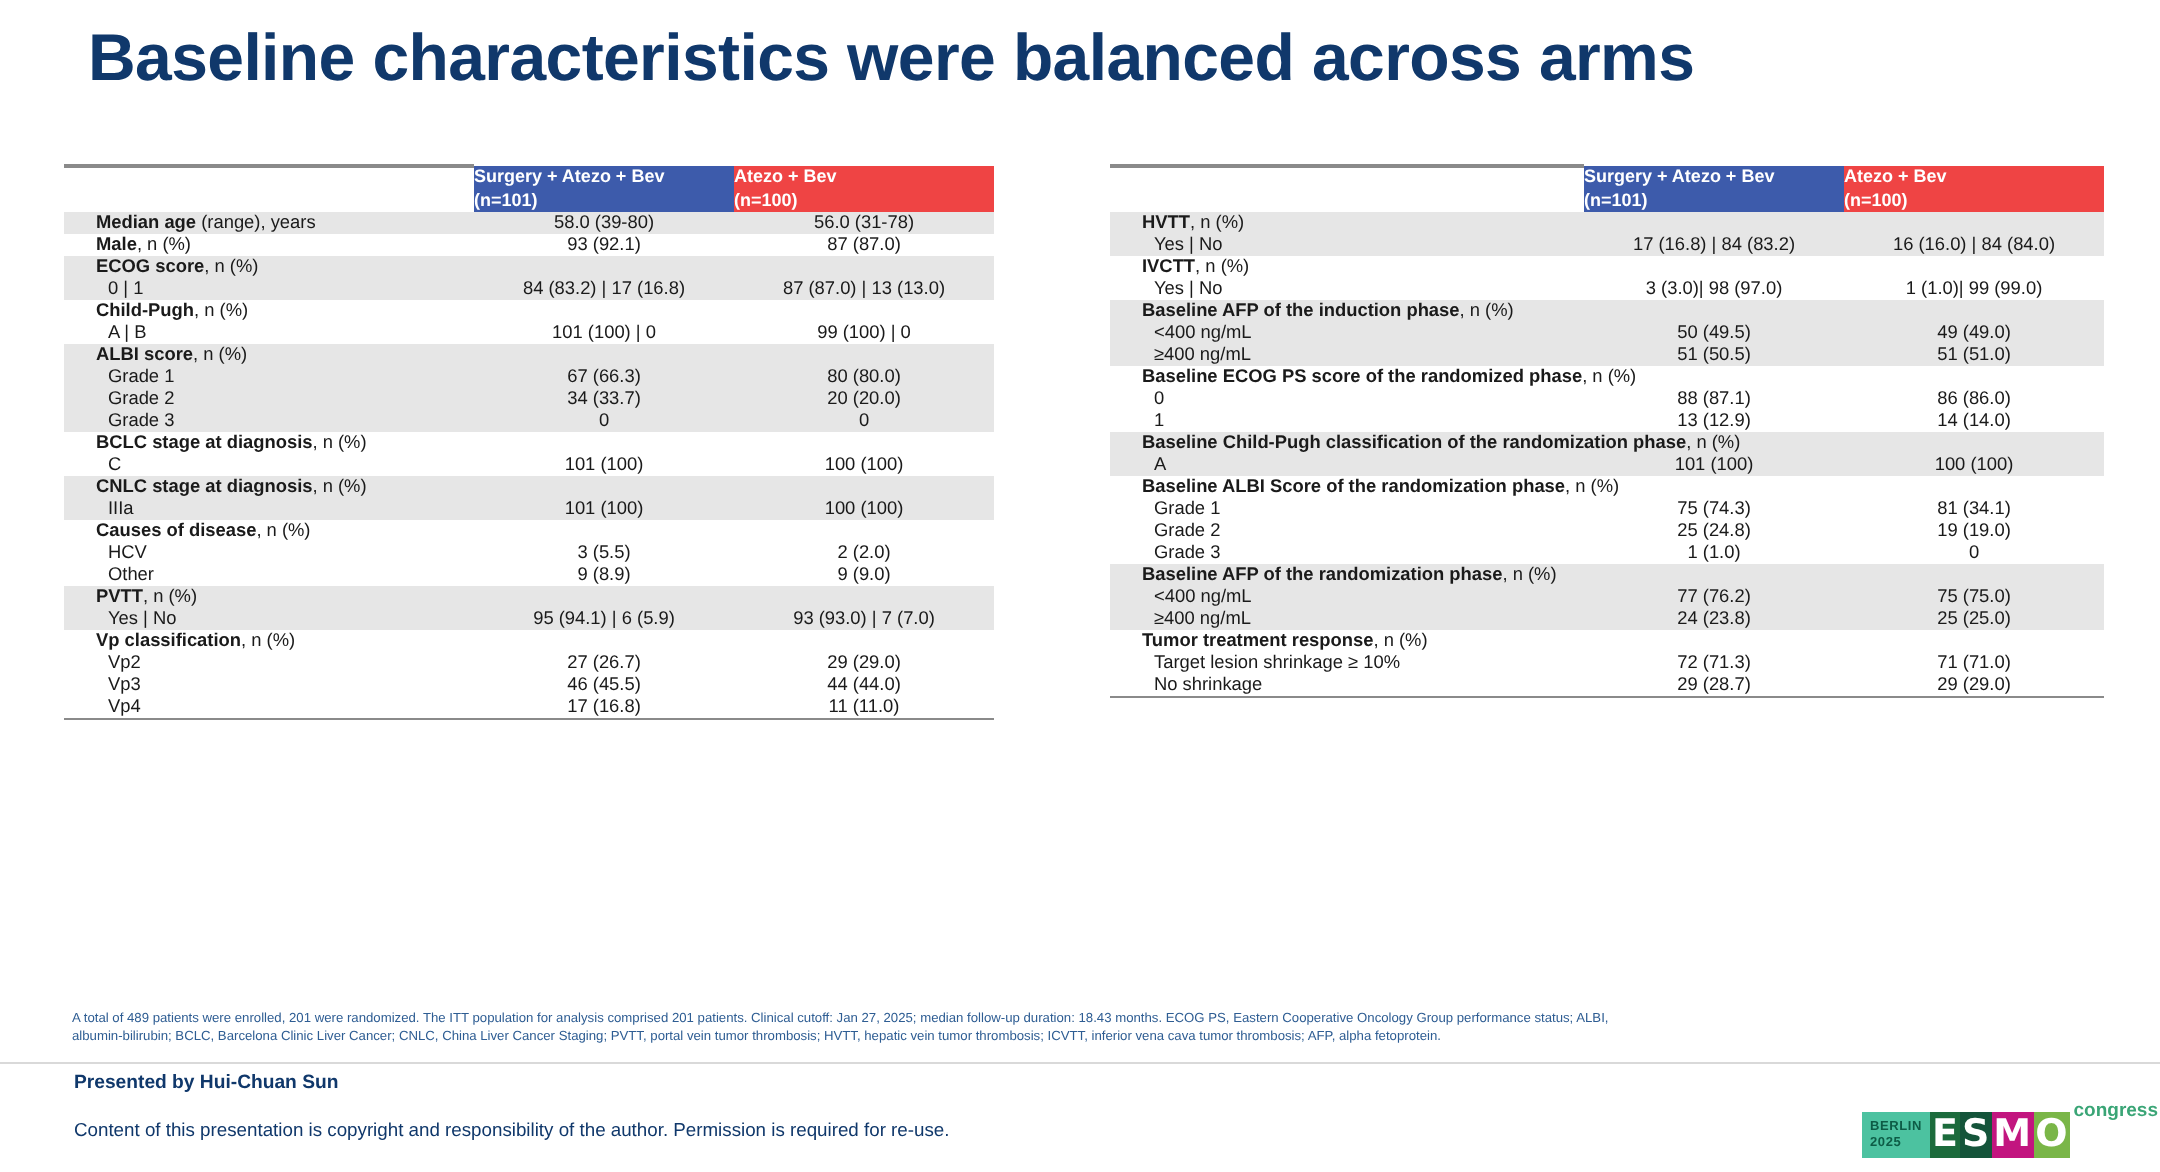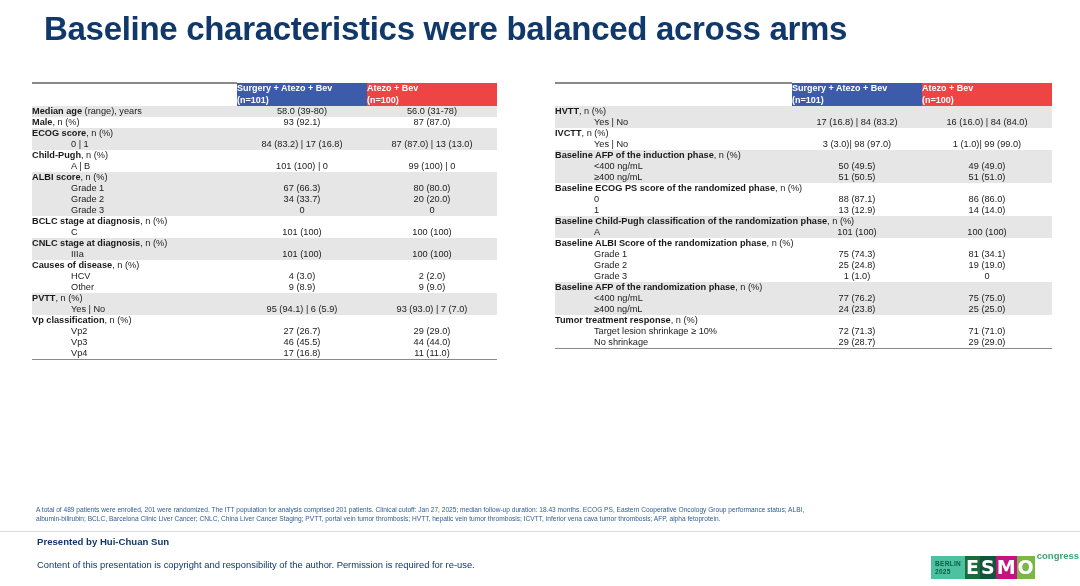--- a/index.html
+++ b/index.html
@@ -47,22 +47,22 @@
   tr.band td { background: #e6e6e6; }
   tr.plain td { background: #ffffff; }
 
   td.lbl {
     font-size: 9.2px;
     color: #1a1a1a;
     padding: 3.3px 0 3.3px 6px;
     white-space: nowrap;
     line-height: 11px;
   }
-  td.lbl.indent { padding-left: 39px; }
-  td.lbl b { font-weight: bold; }
+  td.lbl.indent { padding-left: 22px; }
+  td.lbl b { font-weight: bold; padding-left: 16px; }
   td.val {
     font-size: 9.2px;
     color: #1a1a1a;
     text-align: center;
     padding: 3.3px 2px;
     line-height: 11px;
     white-space: nowrap;
   }
   .tbl-bottom { border-bottom: 1.5px solid #8a8a8a; }
 
@@ -214,21 +214,21 @@
               <td class="val">101 (100)</td>
               <td class="val">100 (100)</td>
             </tr>
             <tr class="plain">
               <td class="lbl"><b>Causes of disease</b>, n (%)</td>
               <td class="val"></td>
               <td class="val"></td>
             </tr>
             <tr class="plain">
               <td class="lbl indent">HCV</td>
-              <td class="val">4 (3.0)</td>
+              <td class="val">3 (5.5)</td>
               <td class="val">2 (2.0)</td>
             </tr>
             <tr class="plain">
               <td class="lbl indent">Other</td>
               <td class="val">9 (8.9)</td>
               <td class="val">9 (9.0)</td>
             </tr>
             <tr class="band">
               <td class="lbl"><b>PVTT</b>, n (%)</td>
               <td class="val"></td>

